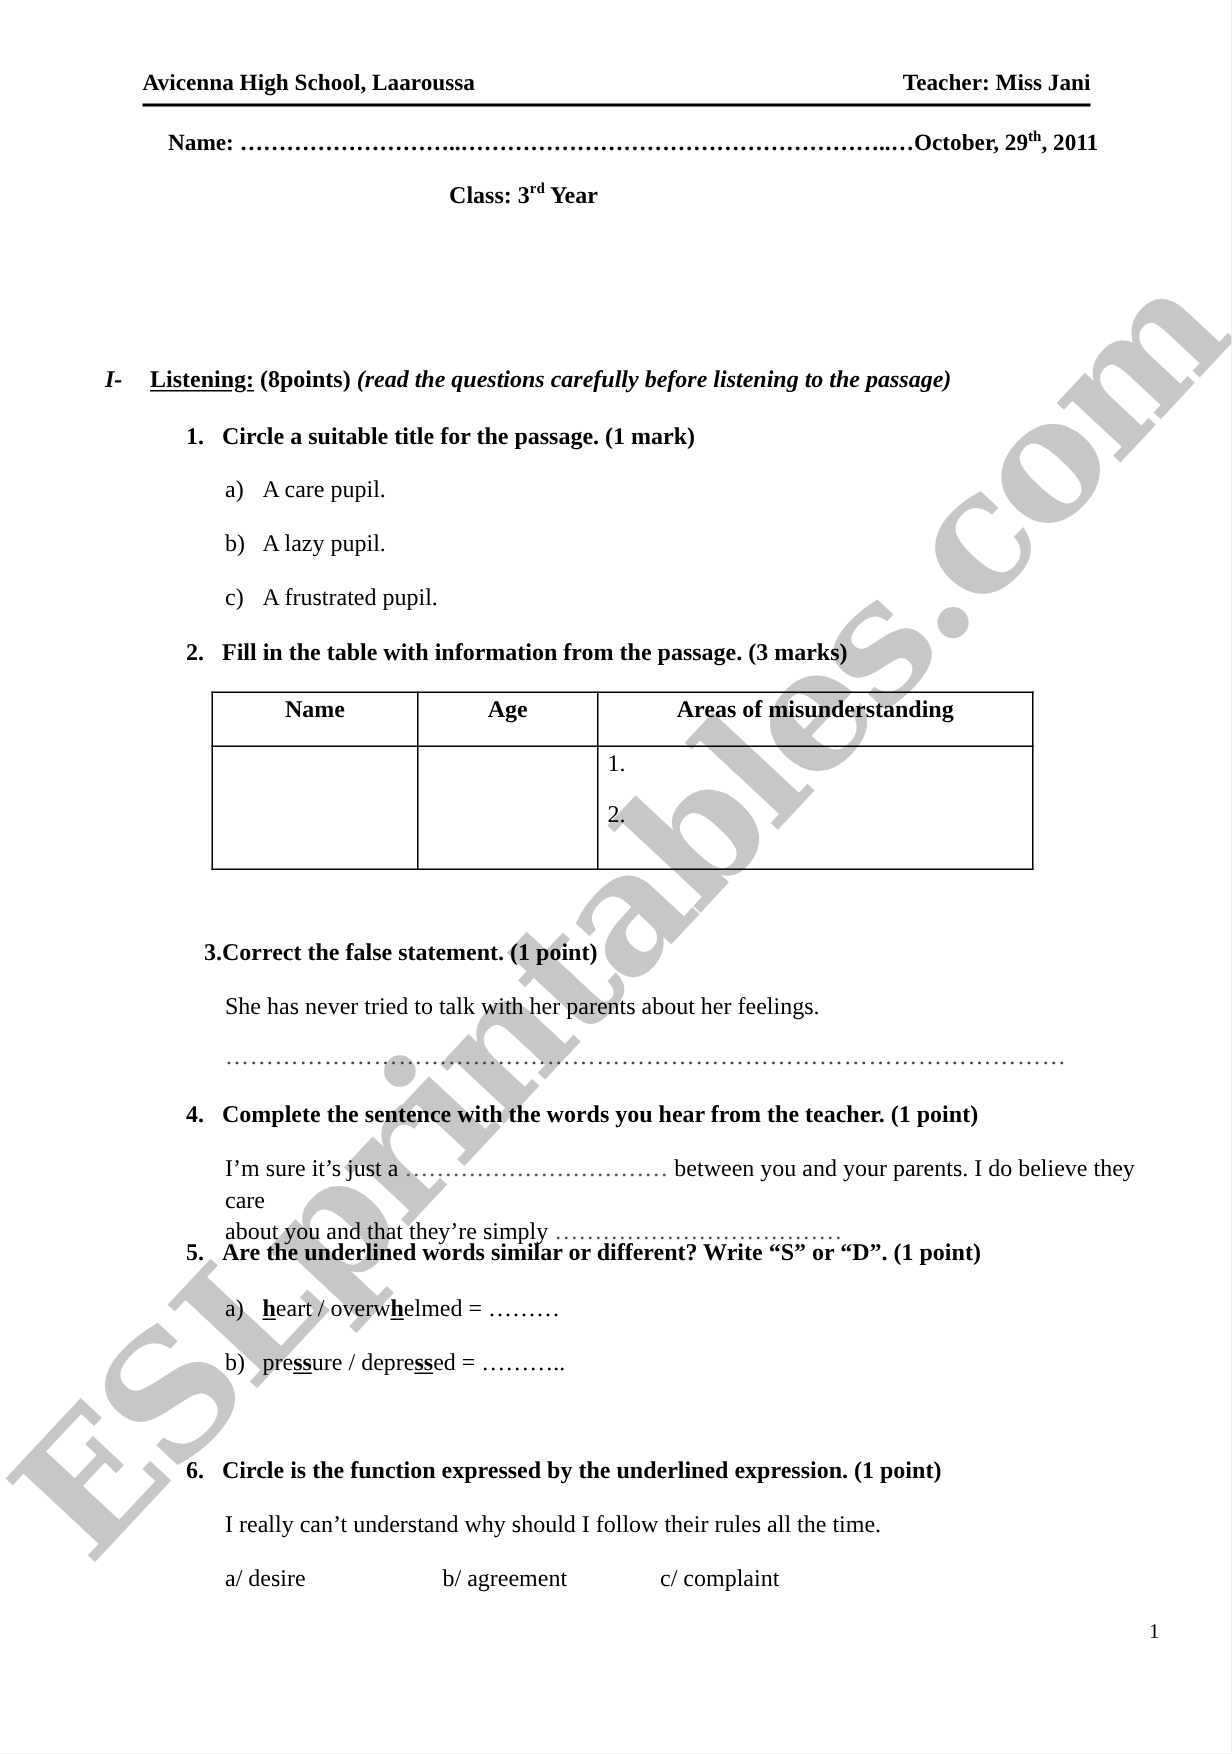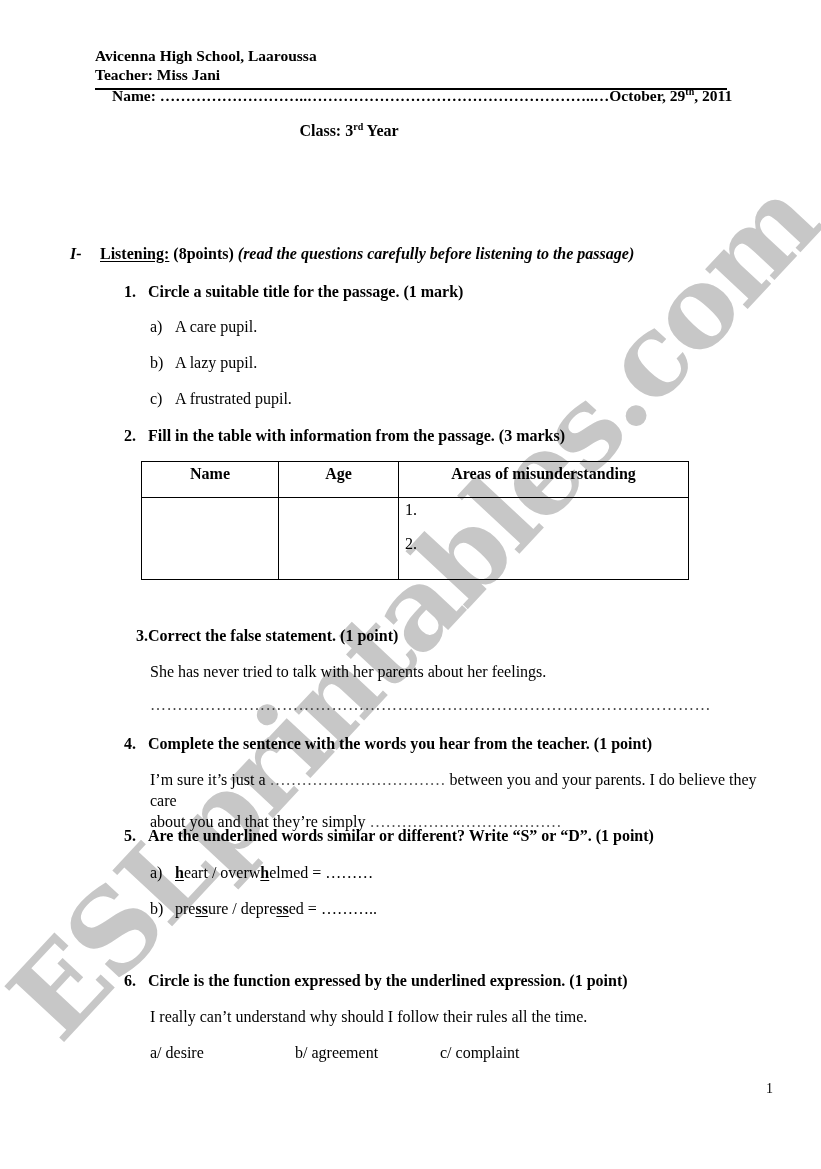--- a/index.html
+++ b/index.html
@@ -31,21 +31,20 @@
     user-select:none;
   }
 
   
   .header-row{
     left:95px;top:46px;width:632px;
     display:flex;justify-content:space-between;
     font-weight:bold;font-size:15.5px;
     border-bottom:2px solid #000;
     padding-bottom:4px;
-    flex-direction:column;
   }
   .name-row{
     left:112px;top:86px;width:609px;
     display:flex;justify-content:space-between;
     font-weight:bold;font-size:15.5px;
     white-space:nowrap;
   }
   .name-dots{overflow:hidden;max-width:456px;display:inline-block;vertical-align:bottom;}
   sup{font-size:10px;line-height:0;}
   .class-line{left:0;top:121px;width:698px;text-align:center;font-weight:bold;}

